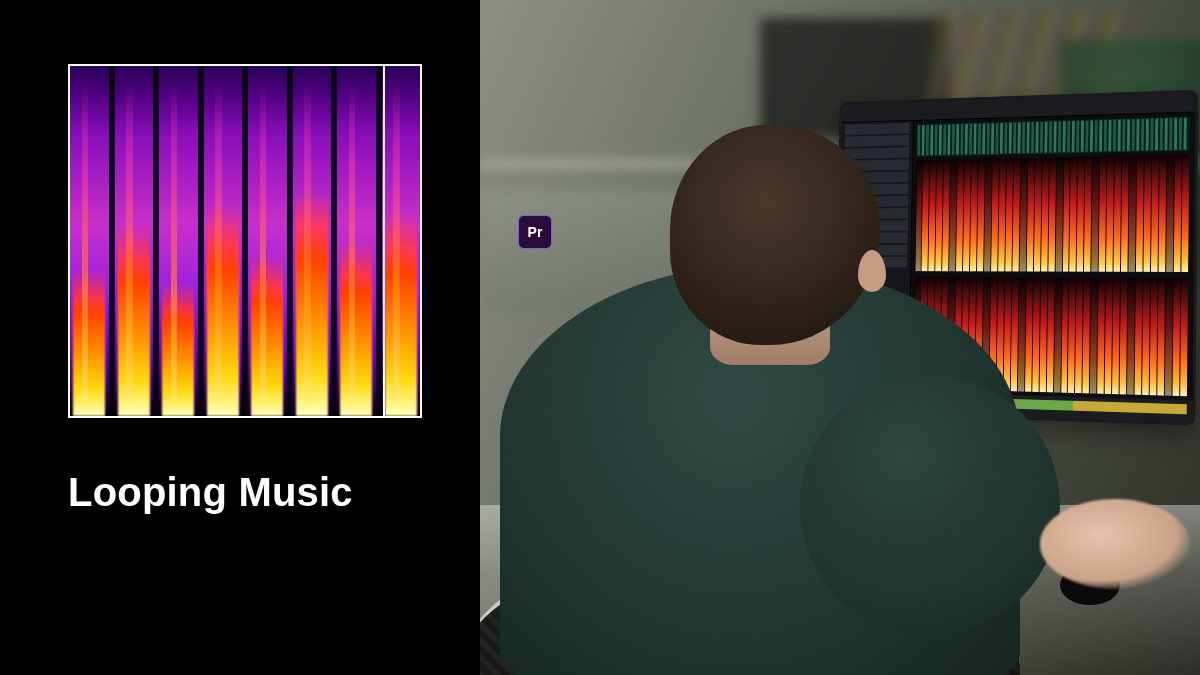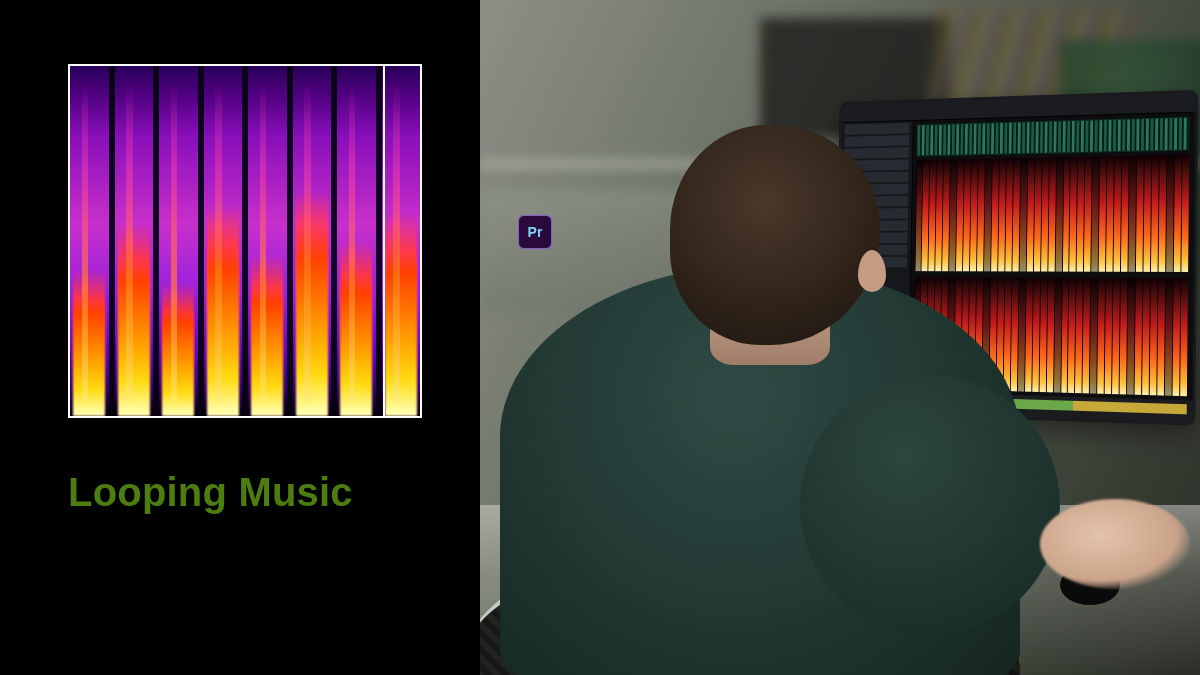--- a/index.html
+++ b/index.html
@@ -92,21 +92,21 @@
   }
   .spectro-card .gap {
     flex: 0 0 6px;
     background: linear-gradient(to top, #07000e 0%, #12032a 40%, #0a0316 100%);
   }
 
   .caption {
     position: absolute;
     left: 68px;
     top: 470px;
-    color: #4d7c0f;
+    color: #ffffff;
     font-weight: 700;
     font-size: 40px;
     letter-spacing: .2px;
   }
 
   
   .right-panel {
     flex: 1 1 auto;
     position: relative;
     background: linear-gradient(115deg, #8c8f86 0%, #6f7468 30%, #454a3f 70%, #2a2e26 100%);
@@ -299,21 +299,21 @@
   .app-icon {
     position: absolute;
     left: 38px; top: 215px;
     width: 34px; height: 34px;
     background: #2a0a3a;
     border: 1px solid #8a5ad0;
     border-radius: 6px;
     display: flex;
     align-items: center;
     justify-content: center;
-    color: #7dd3fc;
+    color: #ffffff;
     font-weight: 700;
     font-size: 14px;
     filter: blur(.4px);
   }
 </style>
 </head>
 <body>
 
 <div class="frame">
 

